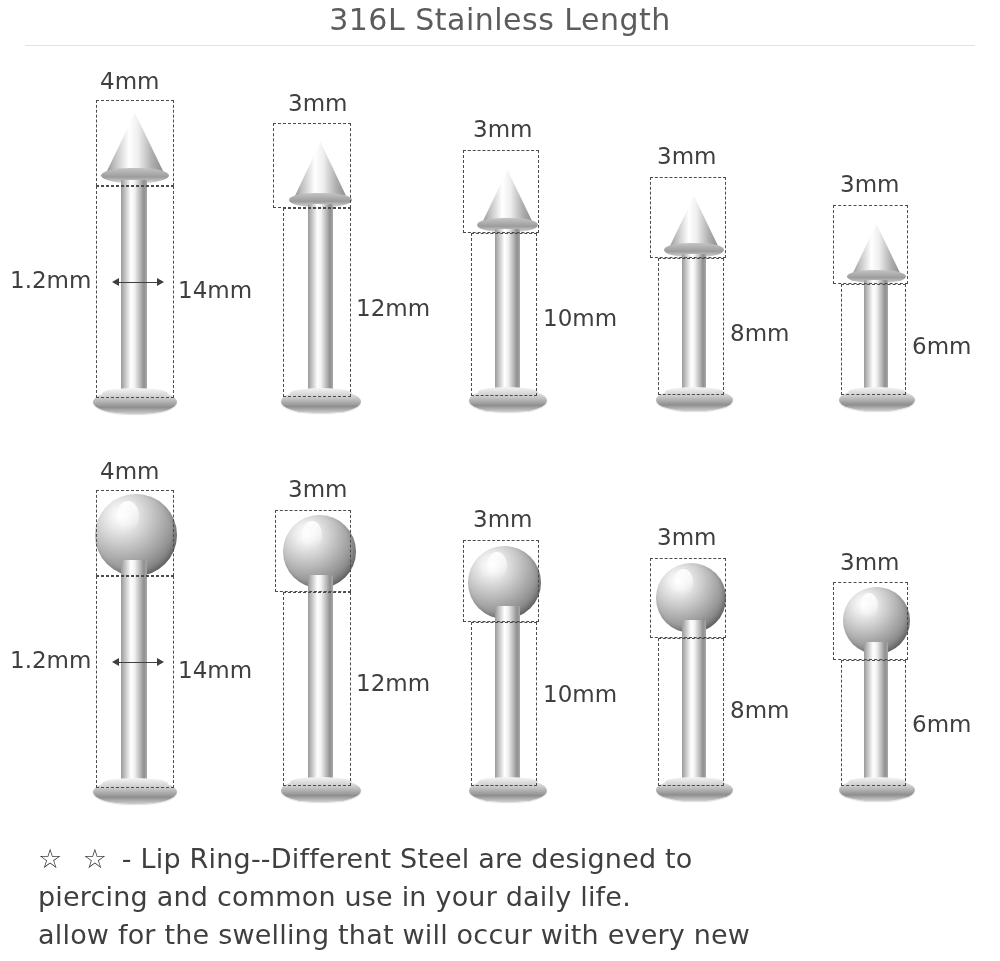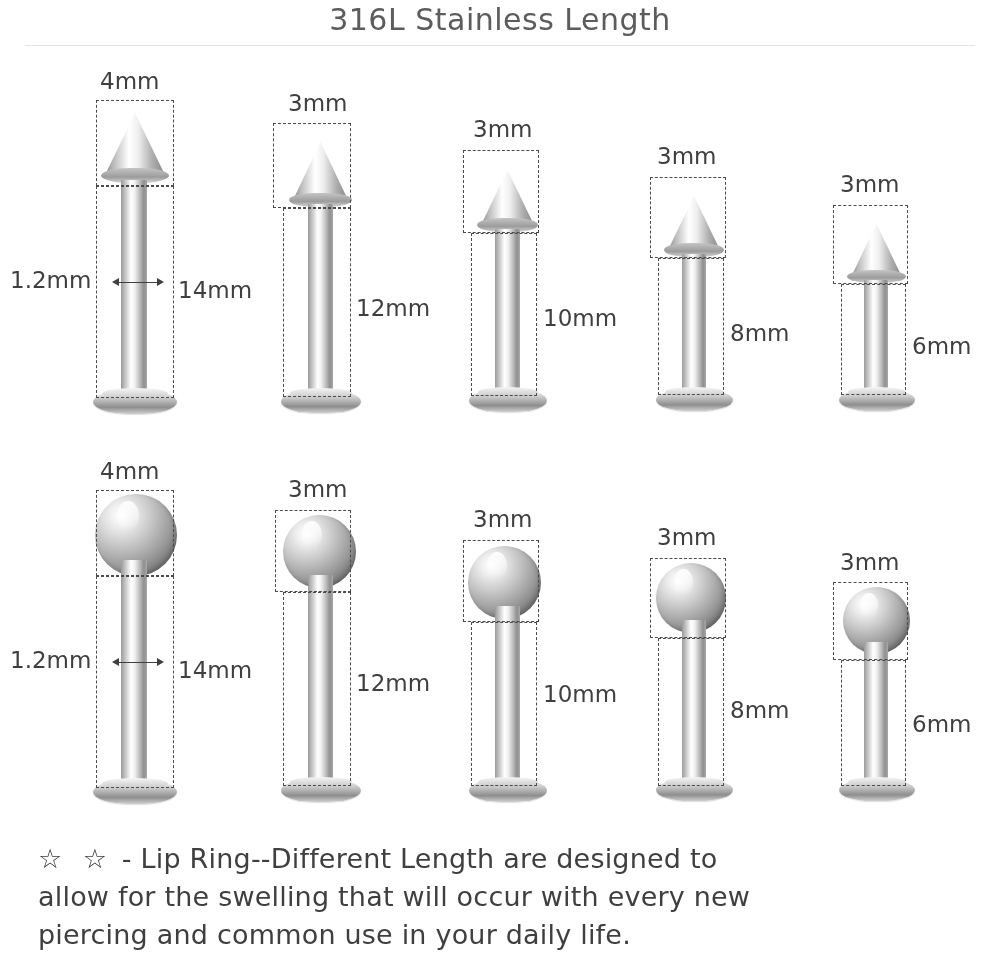--- a/index.html
+++ b/index.html
@@ -336,17 +336,17 @@
     <div class="dash-box" style="left:841px; top:660px; width:65px; height:126px;"></div>
 
     <div class="label" style="left:840px; top:549px;">3mm</div>
     <div class="label" style="left:912px; top:711px;">6mm</div>
   </div>
 
 </div>
 
 <div class="footer">
   <div class="footer-line">
-    <span class="stars">☆ ☆</span><span> - Lip Ring--Different Length are designed to</span>
-  </div>
+    <span class="stars">☆ ☆</span><span> - Lip Ring--Different Steel are designed to</span>
+  </div>
+  <div class="footer-line">piercing and common use in your daily life.</div>
   <div class="footer-line">allow for the swelling that will occur with every new</div>
-  <div class="footer-line">piercing and common use in your daily life.</div>
 </div>
 
 </body></html>

